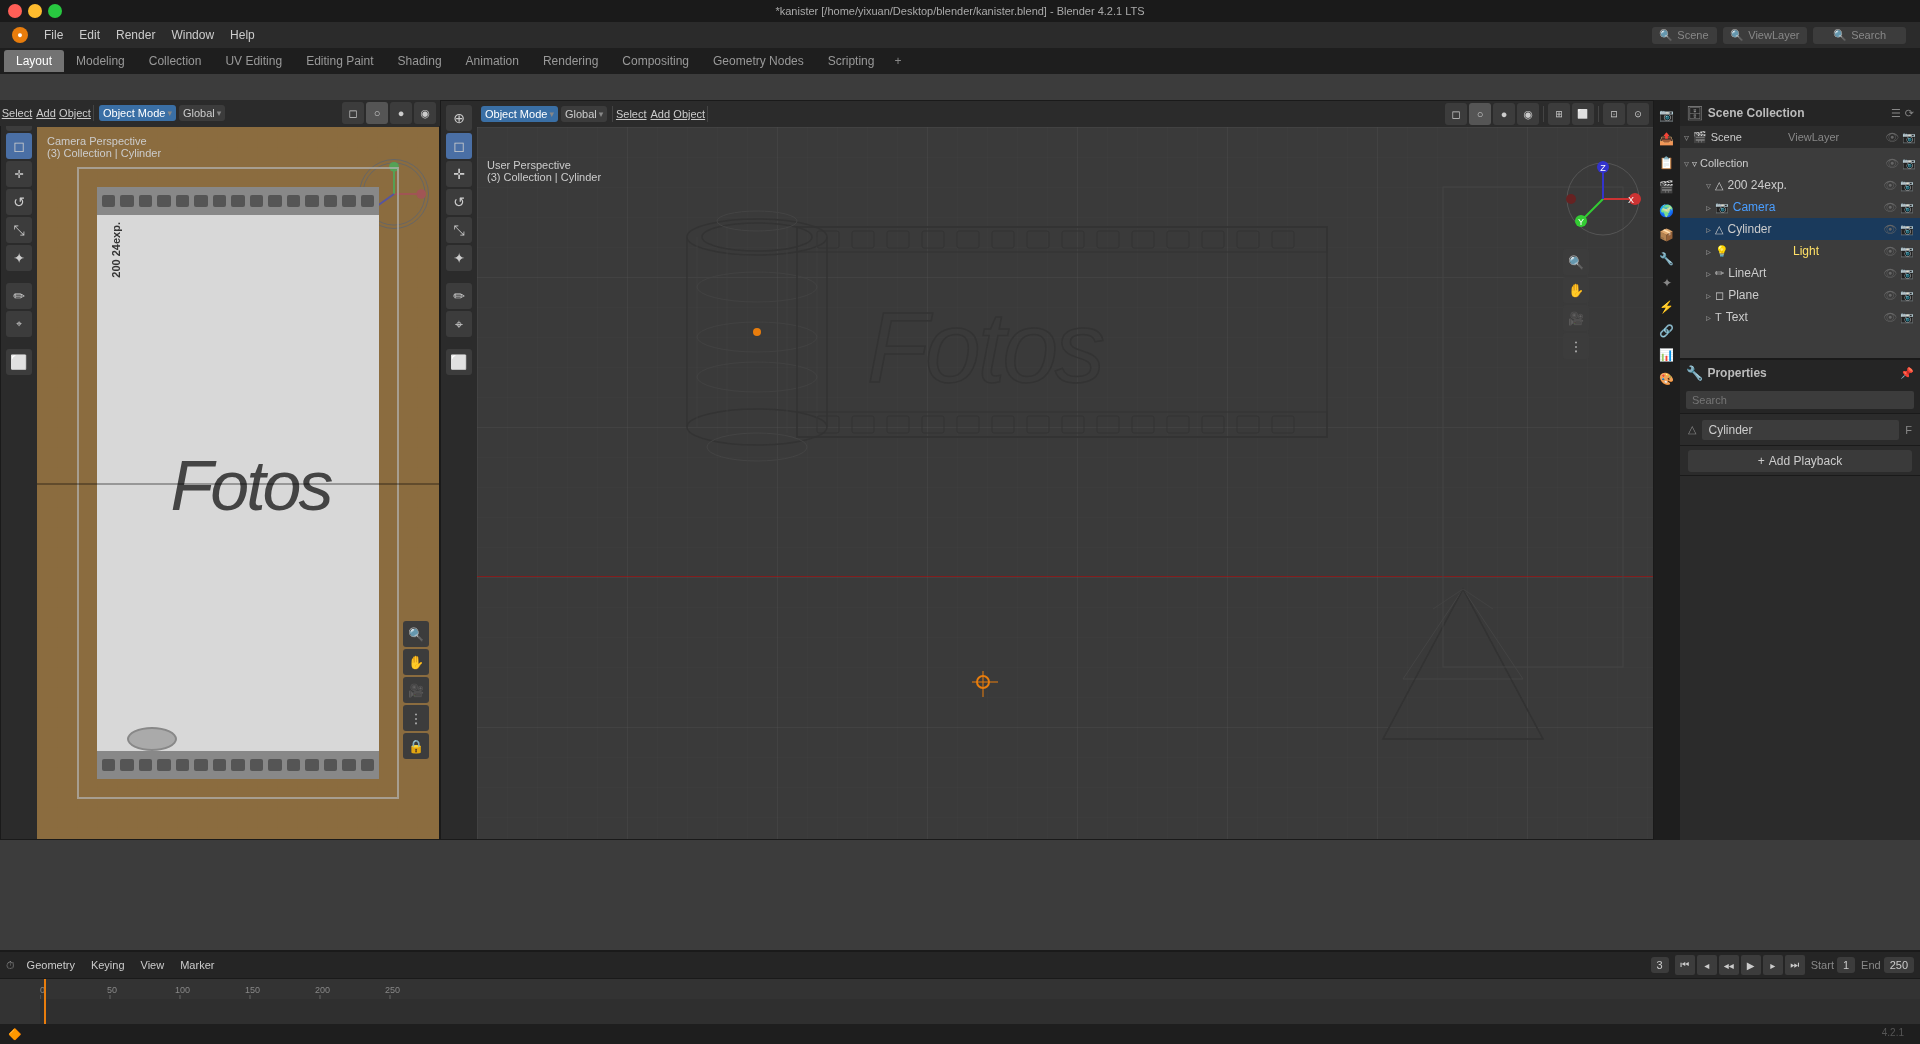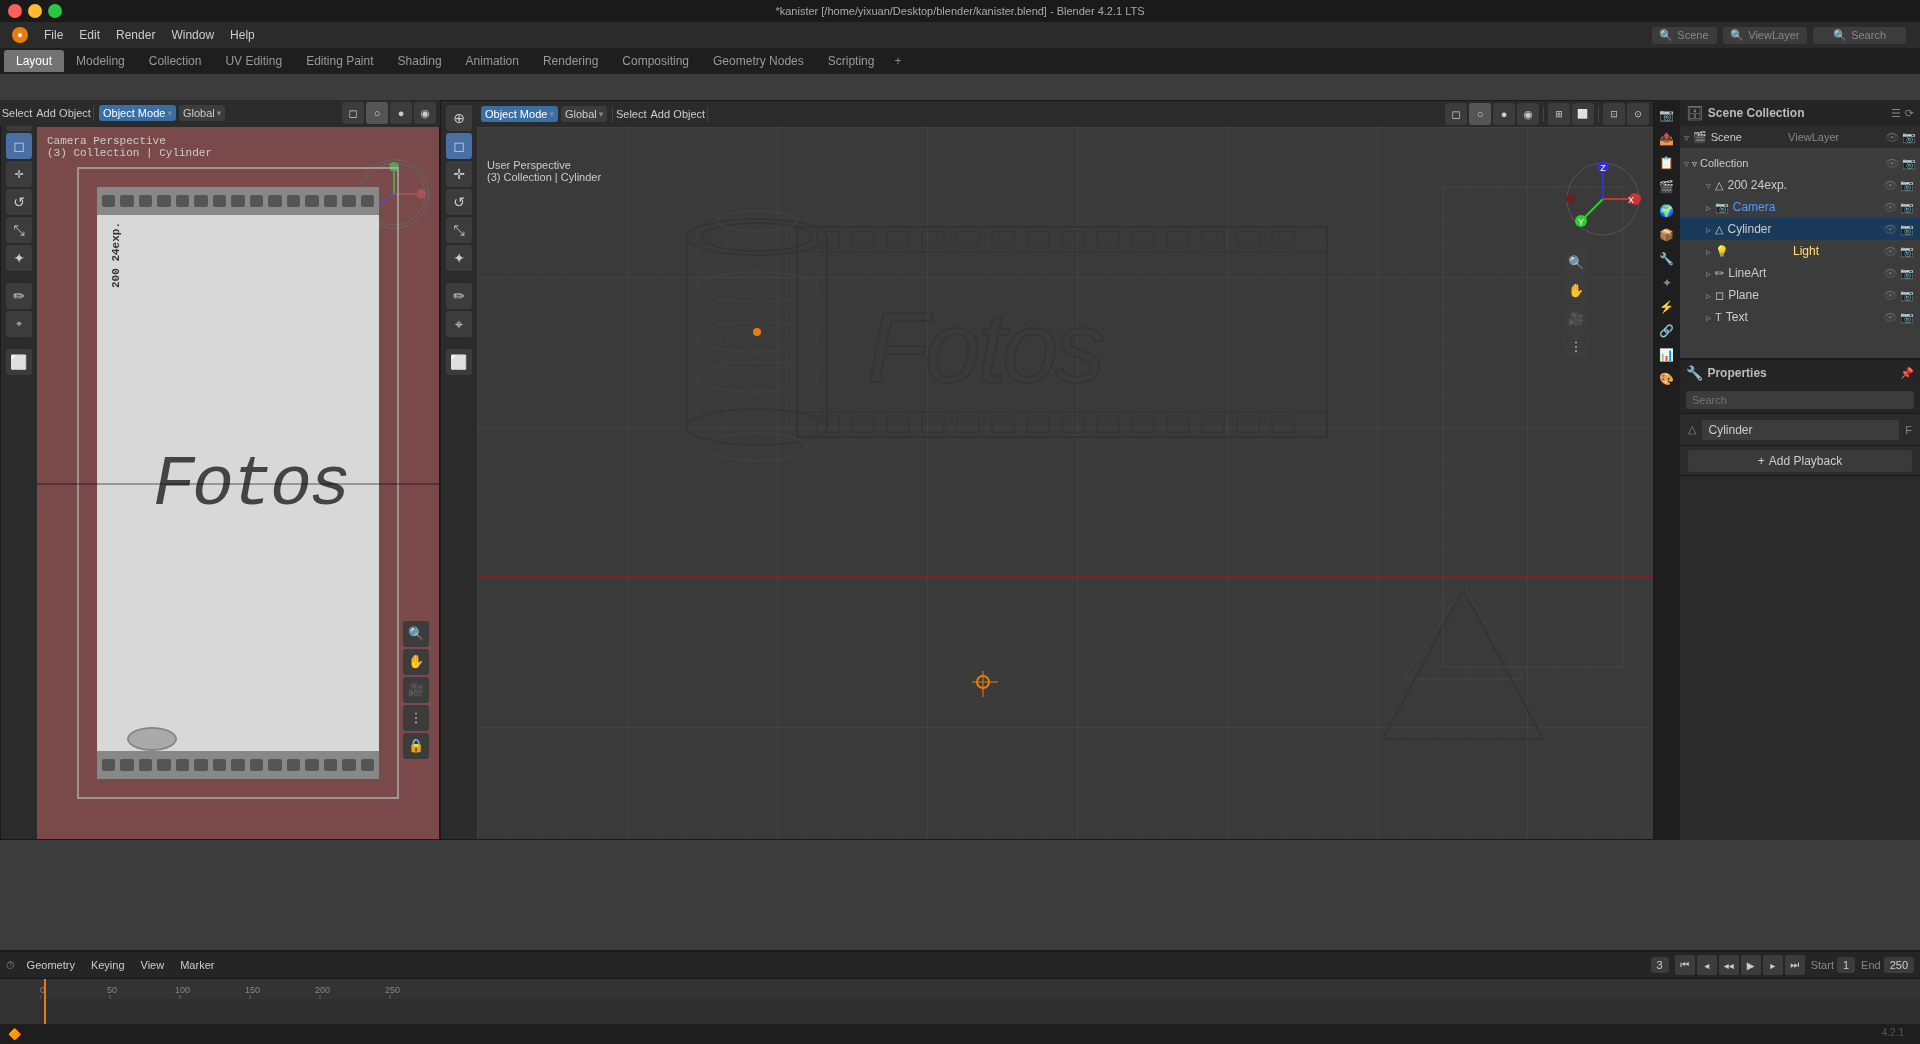--- a/index.html
+++ b/index.html
@@ -157,23 +157,22 @@
       cursor: pointer;
     }
 
     
     #camera-content {
       position: absolute;
       top: 26px;
       left: 36px;
       right: 0;
       bottom: 0;
-      background: #7f1d1d;
+      background: #a16207;
       overflow: hidden;
-      font-family: Liberation Mono, monospace;
     }
     .film-hole {
       width: 14px;
       height: 12px;
       background: #555;
       border-radius: 2px;
     }
 
     
     .nav-gizmo {
@@ -495,20 +494,21 @@
     .icon-btn {
       width: 26px;
       height: 26px;
       display: flex;
       align-items: center;
       justify-content: center;
       cursor: pointer;
       border-radius: 3px;
       font-size: 13px;
       color: #ccc;
+      text-decoration: underline;
     }
     .render-btn {
       width: 22px;
       height: 22px;
       background: #3c3c3c;
       border-radius: 3px;
       display: flex;
       align-items: center;
       justify-content: center;
       cursor: pointer;

